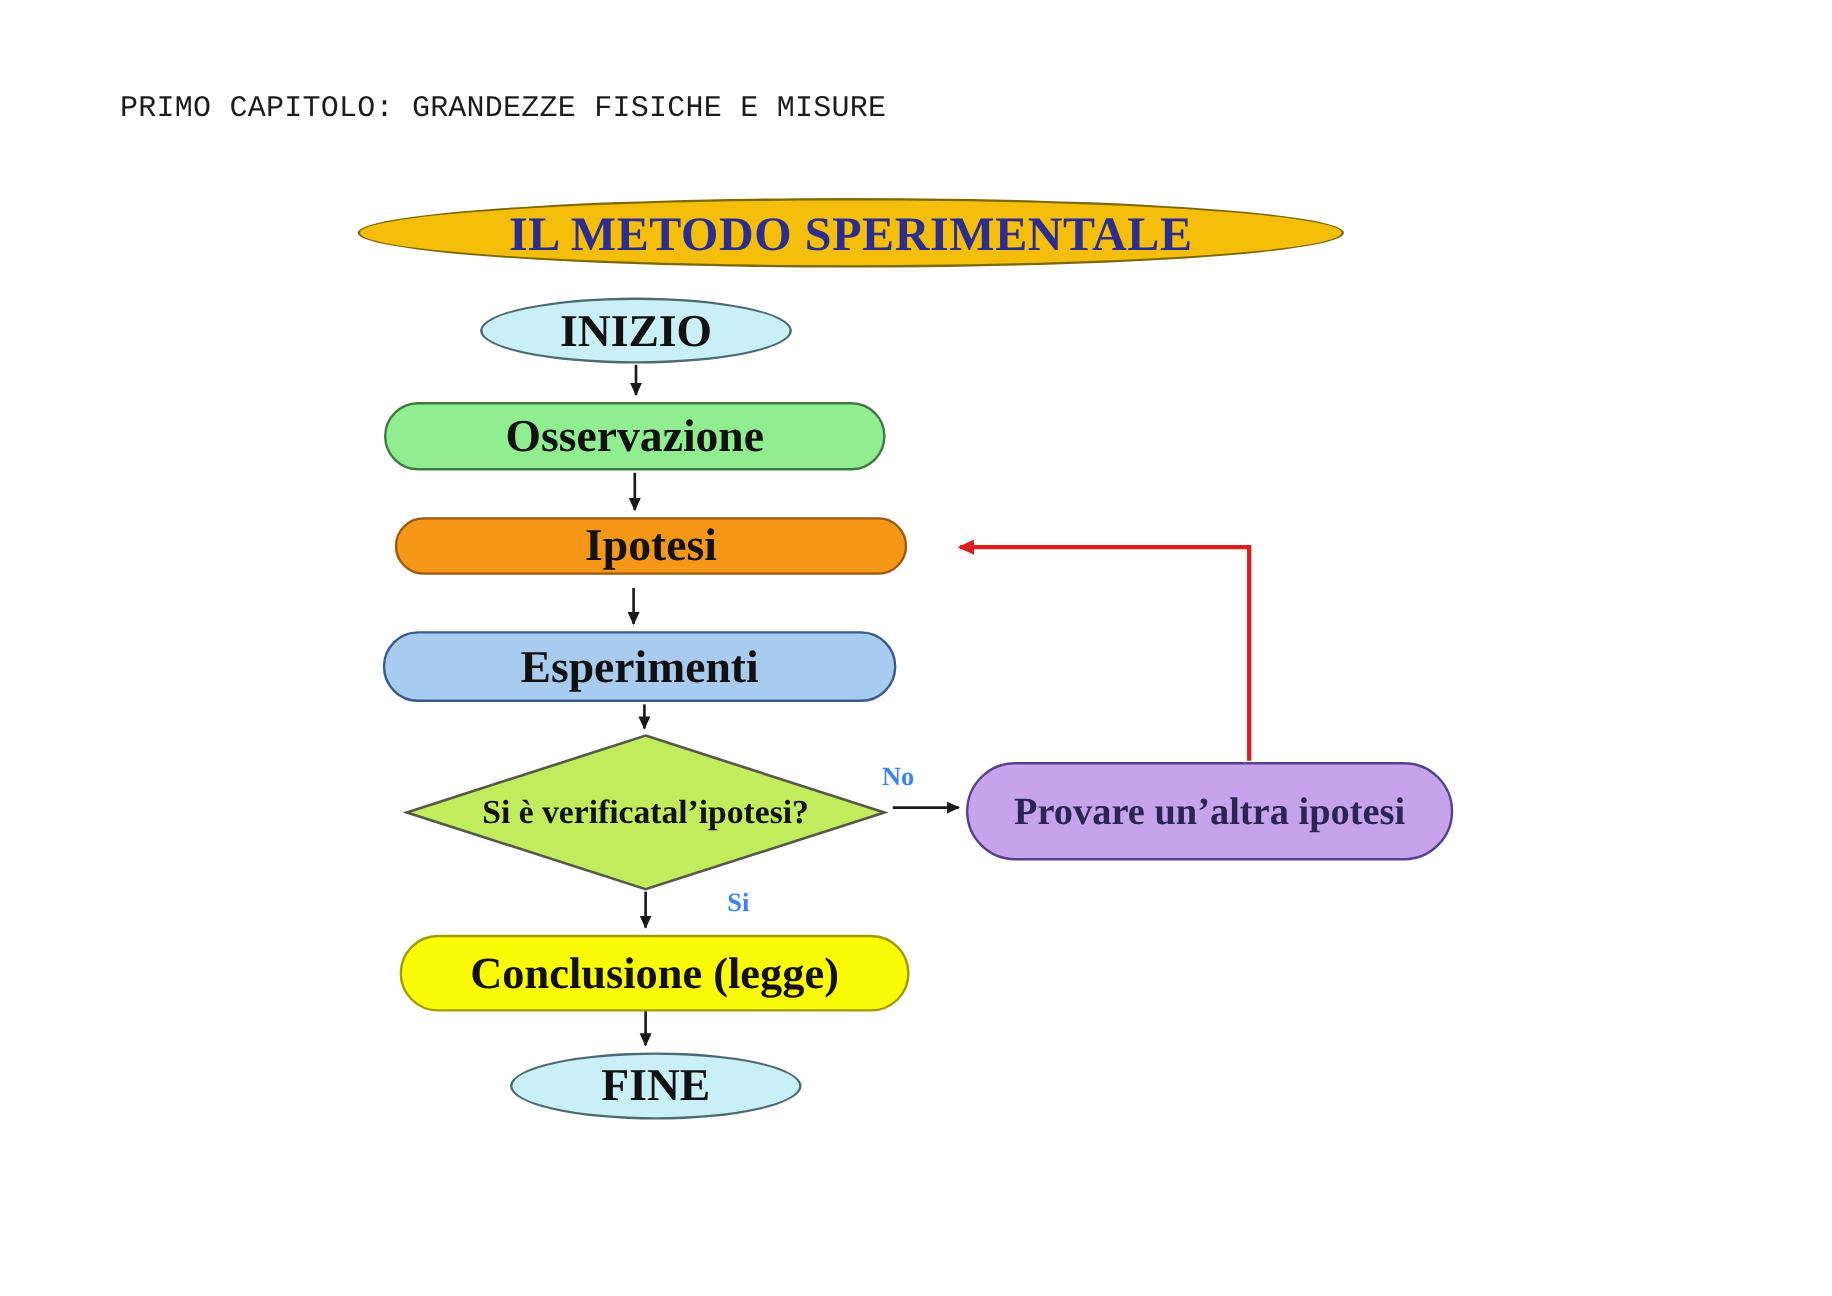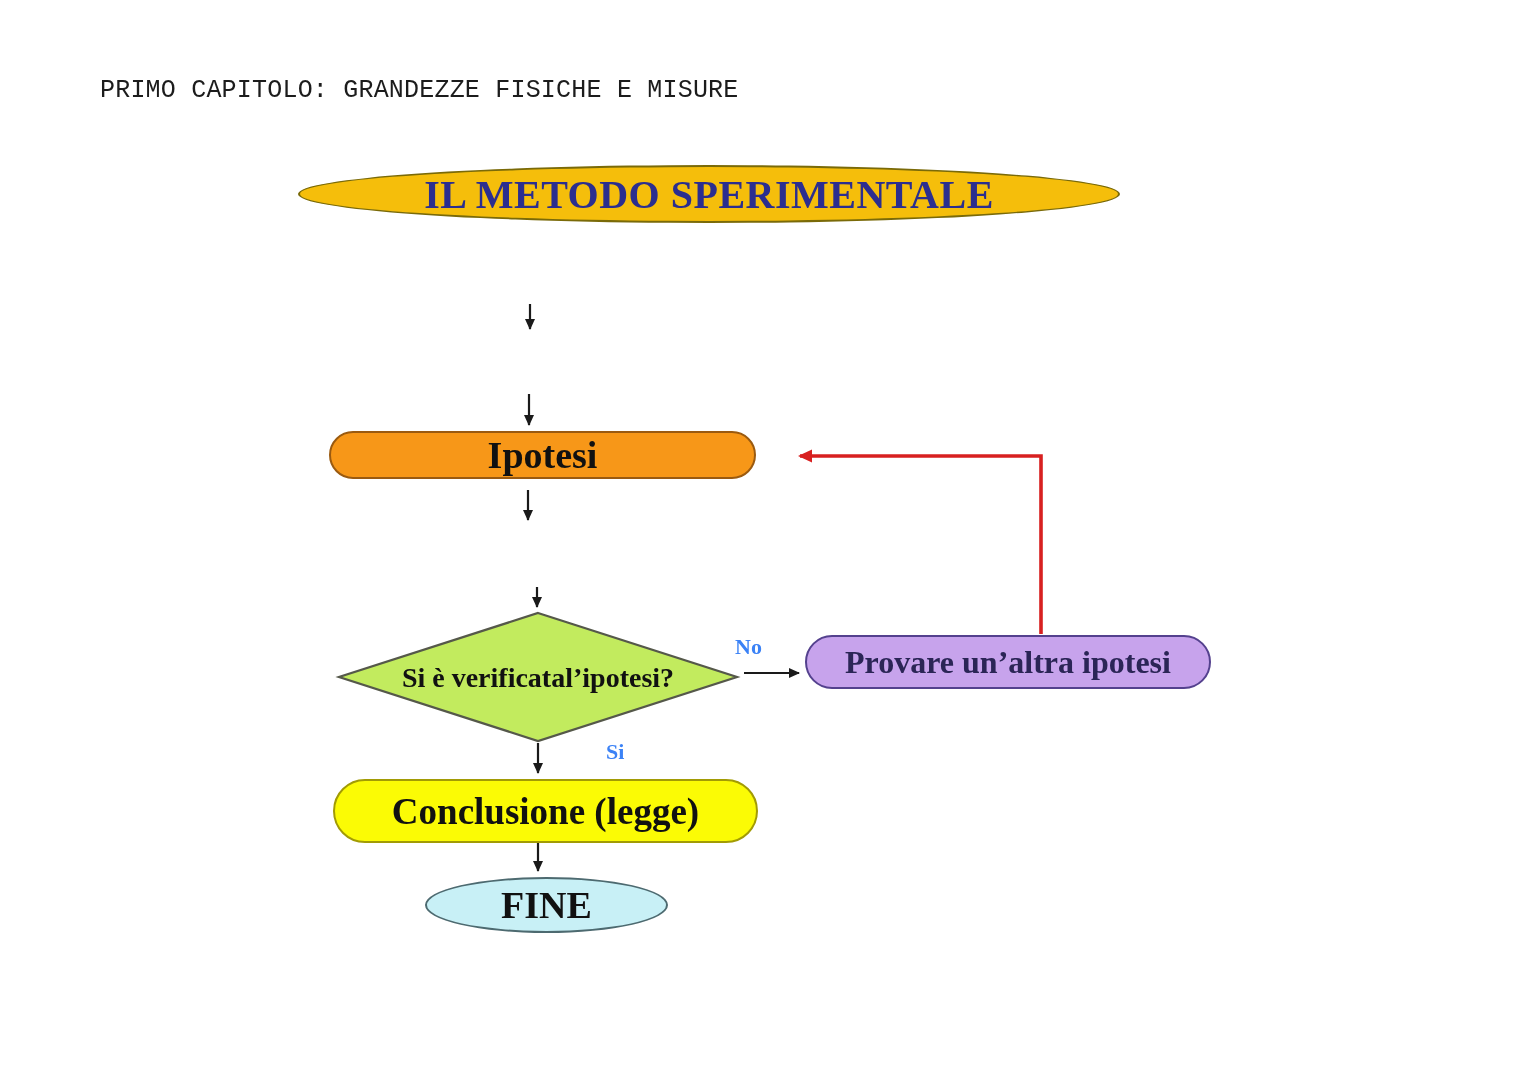--- a/index.html
+++ b/index.html
@@ -97,21 +97,21 @@
   }
   .node-decisione-label {
     left: 398px; top: 634px; width: 280px; height: 88px;
     flex-direction: row;
     background: transparent;
     border: none;
     font-size: 28px;
     line-height: 1.4;
   }
   .node-provare {
-    left: 805px; top: 635px; width: 406px; height: 54px;
+    left: 805px; top: 635px; width: 406px; height: 82px;
     background: var(--provare-fill, #c7a3ec);
     border: 2px solid var(--provare-border, #54418e);
     color: var(--provare-text, #2b2556);
     font-size: 32px;
   }
   .node-conclusione {
     left: 333px; top: 779px; width: 425px; height: 64px;
     background: var(--conclusione-fill, #fbfb05);
     border: 2.5px solid var(--conclusione-border, #a29b04);
     font-size: 37px;
@@ -156,24 +156,27 @@
     <line class="flow-arrow" x1="538" y1="835" x2="538" y2="871" marker-end="url(#arrowhead-black)"></line>
     <line class="flow-arrow" x1="744" y1="673" x2="799" y2="673" marker-end="url(#arrowhead-black)"></line>
 
     <path class="feedback-arrow" d="M1041,634 L1041,456 L800,456" marker-end="url(#arrowhead-red)"></path>
 
     <polygon class="decision-shape" points="538,613 737,677 538,741 339,677"></polygon>
   </svg>
 
   <div class="node node-title ellipse">IL METODO SPERIMENTALE</div>
 
+  <div class="node node-inizio ellipse">INIZIO</div>
 
+  <div class="node node-osservazione stadium">Osservazione</div>
 
   <div class="node node-ipotesi stadium">Ipotesi</div>
 
+  <div class="node node-esperimenti stadium">Esperimenti</div>
 
   <div class="node node-decisione-label">
     <span>Si è verificata</span>
     <span>l’ipotesi?</span>
   </div>
 
   <div class="edge-label edge-label-no">No</div>
 
   <div class="node node-provare stadium">Provare un’altra ipotesi</div>
 

